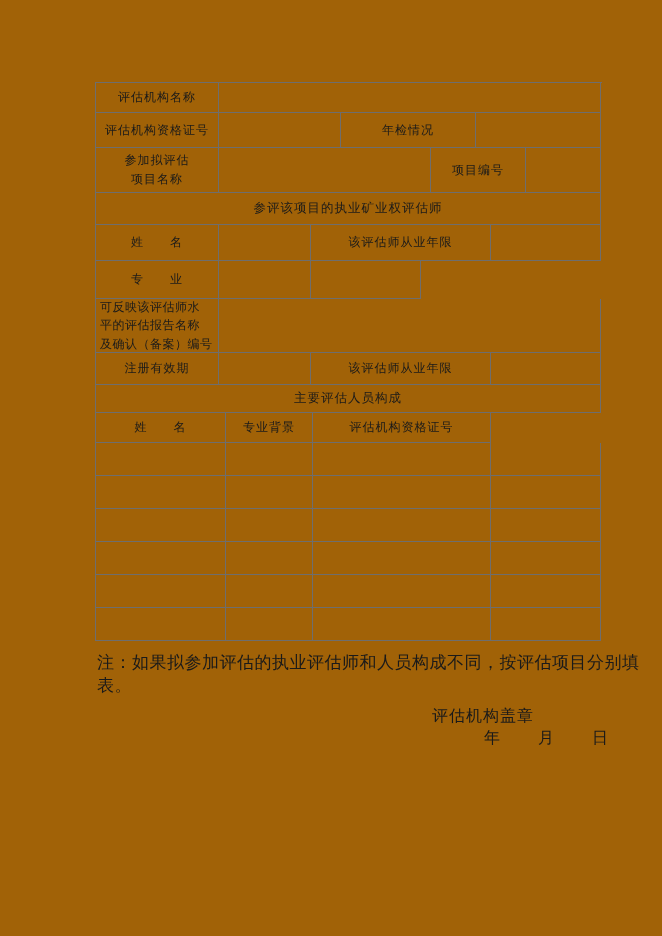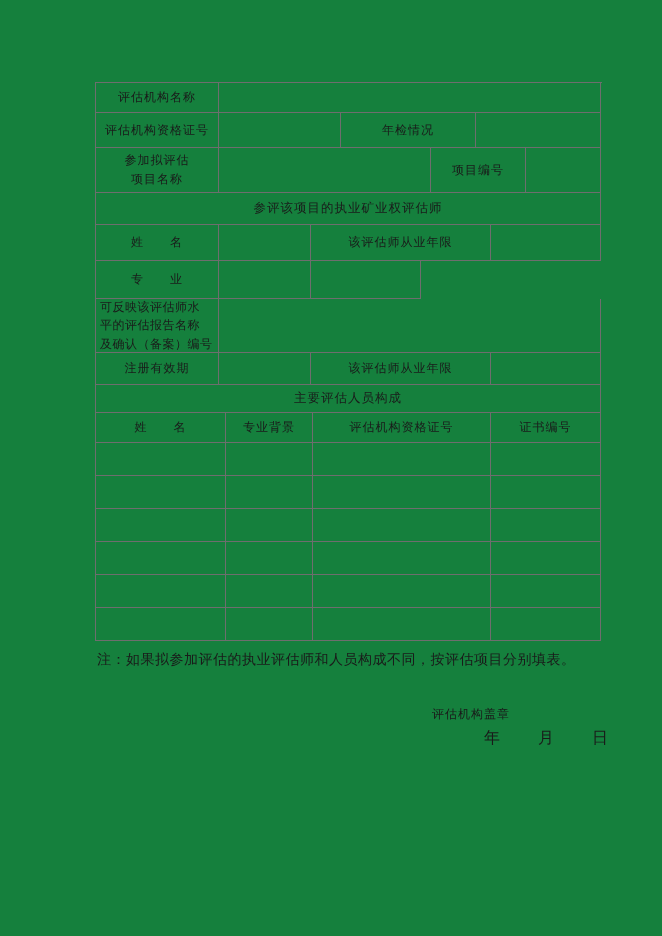--- a/index.html
+++ b/index.html
@@ -2,21 +2,21 @@
 <html><head>
 <meta charset="utf-8">
 <style>
   * { box-sizing: border-box; margin: 0; padding: 0; }
   html, body { background: #ffffff; }
   body {
     width: 662px; height: 936px;
     font-family: "Liberation Serif", "DejaVu Serif", serif;
     color: #1a1a1a;
   }
-  .page { position: relative; width: 662px; height: 936px; background: #15803d; overflow: hidden; }
+  .page { position: relative; width: 662px; height: 936px; background: #a16207; overflow: hidden; }
 
   .form-table {
     position: absolute; left: 95px; top: 82px; width: 507px;
     border-top: 1px solid #6e6e6e; border-left: 1px solid #6e6e6e;
   }
   .trow { display: flex; }
   .cell {
     border-right: 1px solid #6e6e6e; border-bottom: 1px solid #6e6e6e;
     display: flex; align-items: center; justify-content: center;
     text-align: center; font-size: 12px; line-height: 1.55;
@@ -30,25 +30,25 @@
   .w212{width:212px}.w95{width:95px}.w75{width:75px}.w505{width:505px}
   .w92{width:92px}.w180{width:180px}.w110{width:110px}
   .w130{width:130px}.w87{width:87px}.w178{width:178px}
 
   
   .h30{height:30px}.h35{height:35px}.h45{height:45px}.h32{height:32px}.h36{height:36px}
   .h38{height:38px}.h54{height:54px}.h28{height:28px}.h33{height:33px}
 
   .note {
     position: absolute; left: 97px; top: 651px;
-    font-size: 14px; letter-spacing: 0.5px;
+    font-size: 17px; letter-spacing: 0.5px;
   }
   .stamp {
     position: absolute; left: 432px; top: 706px;
-    font-size: 12px; letter-spacing: 1px;
+    font-size: 16px; letter-spacing: 1px;
   }
   .date {
     position: absolute; left: 484px; top: 728px;
     font-size: 16px; letter-spacing: 2px;
   }
 </style>
 </head>
 <body>
 
 <div class="page">
@@ -107,21 +107,20 @@
     </div>
 
     <div class="trow h28">
       <div class="cell header w505">主要评估人员构成</div>
     </div>
 
     <div class="trow h30">
       <div class="cell w130">姓　　名</div>
       <div class="cell w87">专业背景</div>
       <div class="cell w178">评估机构资格证号</div>
-      <div class="cell w110">证书编号</div>
     </div>
 
     <div>
         <div class="trow h33">
           <div class="cell w130"></div>
           <div class="cell w87"></div>
           <div class="cell w178"></div>
           <div class="cell w110"></div>
         </div>
         <div class="trow h33">

